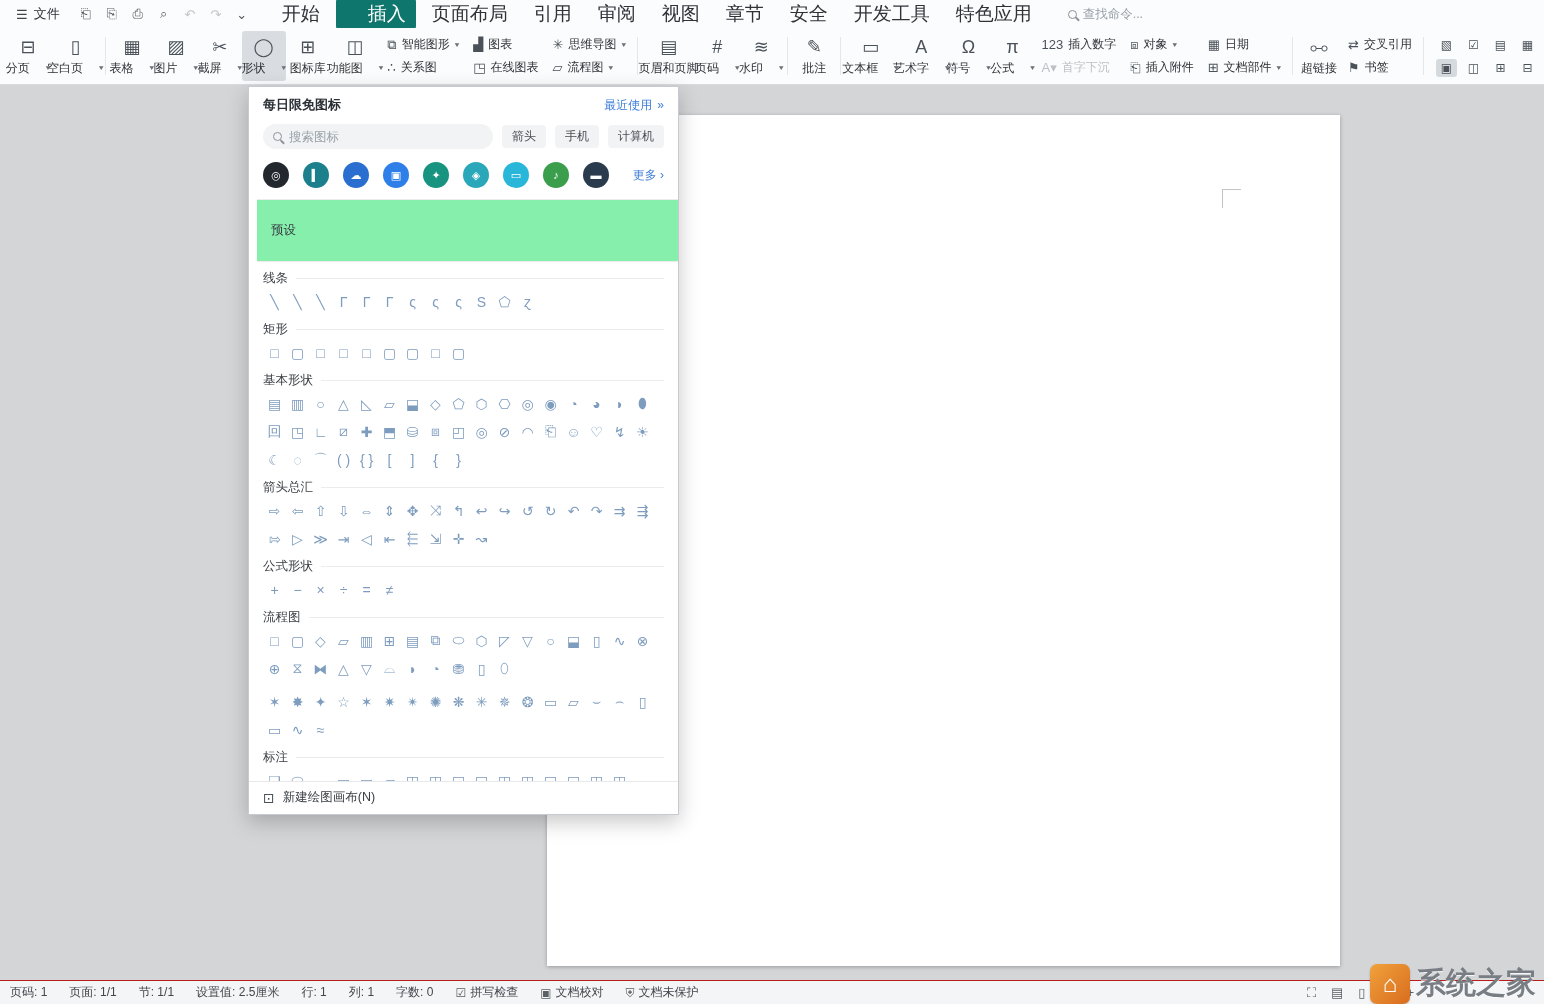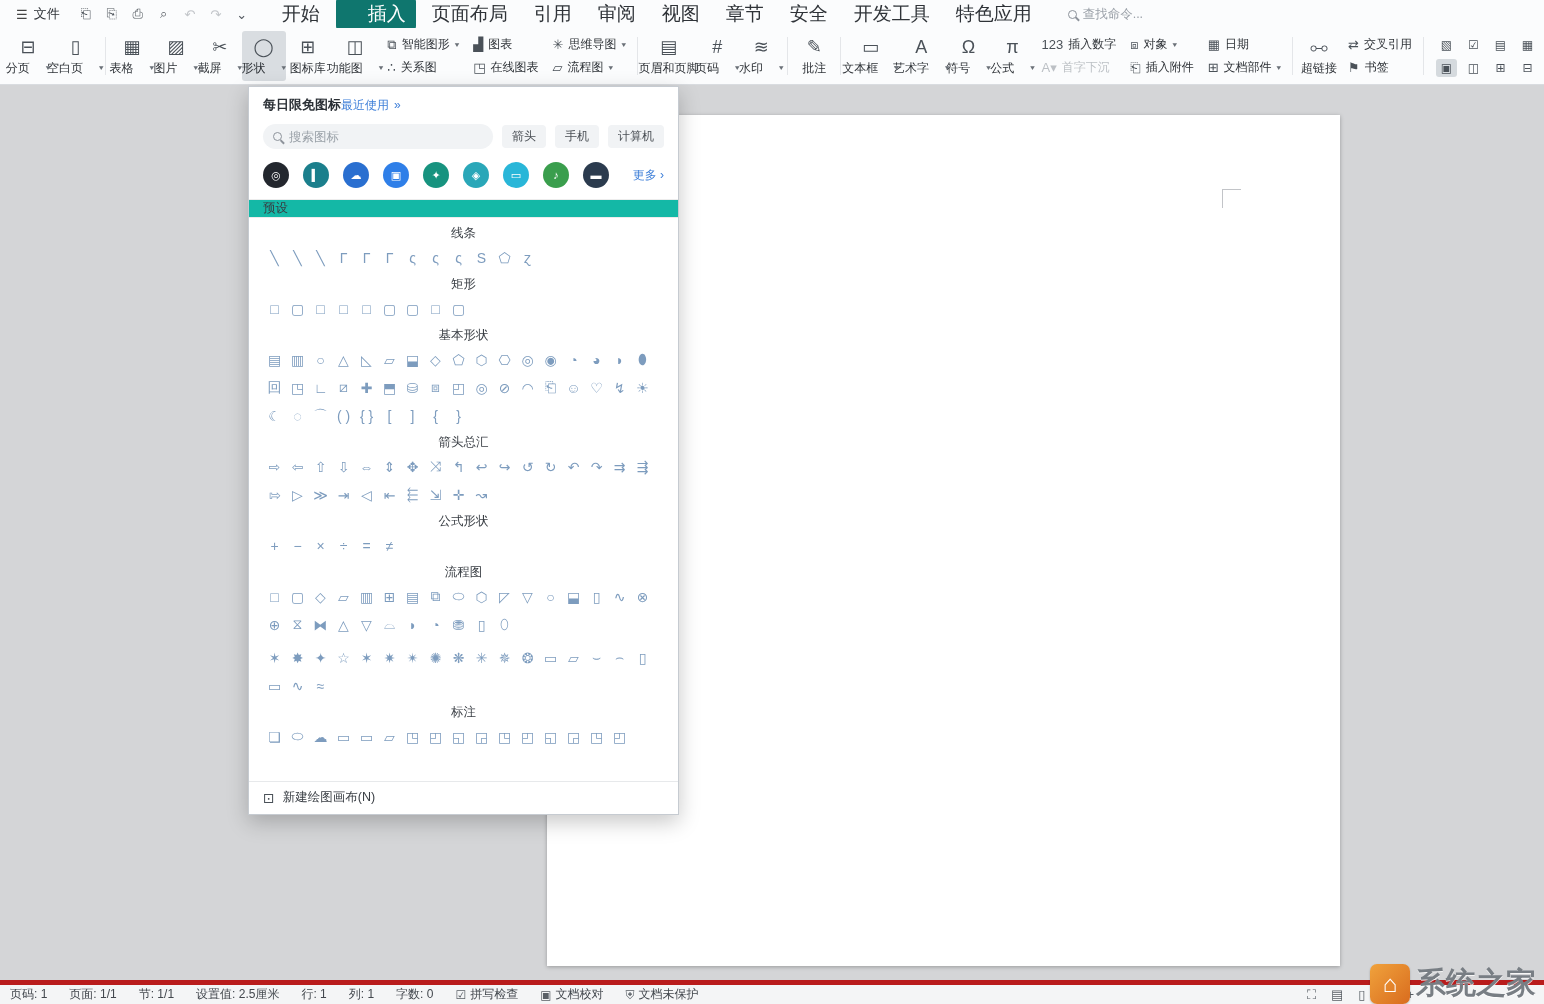--- a/index.html
+++ b/index.html
@@ -50,53 +50,53 @@
   
   #doc-area{position:absolute;top:86px;left:0;right:0;bottom:24px;background:#d4d5d7;}
   #page{position:absolute;left:547px;top:29px;width:793px;height:851px;background:#fff;
     box-shadow:0 1px 4px rgba(0,0,0,.28);}
   #corner-mark{position:absolute;left:675px;top:74px;width:19px;height:19px;
     border-left:1px solid #c2c4c8;border-top:1px solid #c2c4c8;}
 
   
   #shapes-panel{position:absolute;left:248px;top:86px;width:431px;height:729px;background:#fff;
     border:1px solid #c6cbd1;box-shadow:0 7px 20px rgba(0,0,0,.22);display:flex;flex-direction:column;z-index:5;}
-  .sp-header{display:flex;align-items:center;justify-content:flex-start;padding:9px 14px 4px;}
+  .sp-header{display:flex;align-items:center;justify-content:space-between;padding:9px 14px 4px;}
   .sp-title{font-size:13px;font-weight:bold;color:#2b3036;}
   .sp-recent{font-size:12px;color:#3e7fd8;display:flex;align-items:center;gap:5px;}
   .sp-searchrow{display:flex;align-items:center;gap:9px;padding:6px 14px 4px;}
   .sp-search{flex:1;height:25px;background:#f1f3f5;border-radius:13px;display:flex;align-items:center;
     gap:7px;padding:0 10px;}
   .sp-search input{border:none;outline:none;background:transparent;font-size:12.5px;color:#555;width:100%;
     font-family:inherit;}
   .sp-search input::placeholder{color:#9aa1a8;}
   .sp-tag{height:23px;padding:0 10px;background:#f1f3f5;border-radius:4px;font-size:12px;color:#4a4f55;
     display:flex;align-items:center;white-space:nowrap;}
   #sp-tags{display:flex;gap:9px;}
   .sp-iconsrow{display:flex;align-items:center;gap:14px;padding:9px 14px 11px;}
   .sp-app{width:26px;height:26px;border-radius:50%;color:#fff;font-size:11px;display:flex;
     align-items:center;justify-content:center;flex:0 0 auto;}
   .sp-more{font-size:12px;color:#3e7fd8;margin-left:auto;white-space:nowrap;}
-  .sp-preset{background:#14b8a6;border-top:1px solid #ececec;border-bottom:1px solid #ececec;
-    padding:0 14px;font-size:12.5px;color:#383d43;}
+  .sp-preset{background:#86efac;border-top:1px solid #ececec;border-bottom:1px solid #ececec;
+    padding:22px 14px;font-size:12.5px;color:#383d43;margin-left:8px;}
   .sp-body{flex:1;overflow:hidden;padding:2px 14px 0;}
   .sp-cat{margin-top:5px;}
-  .sp-cathead{display:flex;align-items:center;gap:8px;height:18px;flex-direction:column;}
+  .sp-cathead{display:flex;align-items:center;gap:8px;height:18px;}
   .sp-catlabel{font-size:12.5px;color:#383d43;white-space:nowrap;}
   .sp-catline{flex:1;height:1px;background:#ececec;}
   .sp-grid{display:flex;flex-wrap:wrap;padding:3px 0 2px;}
   .sp-shape{width:23px;height:23px;display:flex;align-items:center;justify-content:center;
     font-size:14px;color:#7d9cbe;border-radius:2px;}
   .sp-footer{border-top:1px solid #e7e9eb;padding:7px 14px 8px;display:flex;align-items:center;gap:8px;
     font-size:12.5px;color:#383d43;}
   .sp-footer .ic{font-size:14px;color:#4a5158;}
 
   
   #statusbar{position:absolute;left:0;right:0;bottom:0;height:24px;background:#f4f5f6;
-    border-top:5px solid #b91c1c;display:flex;align-items:center;padding:0 10px;
+    border-top:1px solid #b91c1c;display:flex;align-items:center;padding:0 10px;
     font-size:12px;color:#42474d;z-index:4;}
   .sb-item{display:flex;align-items:center;gap:4px;margin-right:22px;white-space:nowrap;}
   .sb-icon{font-size:12px;color:#5a6066;}
   #sb-right{margin-left:auto;display:flex;gap:15px;align-items:center;padding-right:120px;}
   .sb-ricon{font-size:13px;color:#5a6066;}
 
   
   #watermark{position:absolute;right:8px;bottom:0;display:flex;align-items:center;gap:6px;z-index:9;}
   #wm-icon{width:40px;height:40px;background:linear-gradient(135deg,#f0a23c,#d96c1e);
     border-radius:7px;color:#fff;display:flex;align-items:center;justify-content:center;

